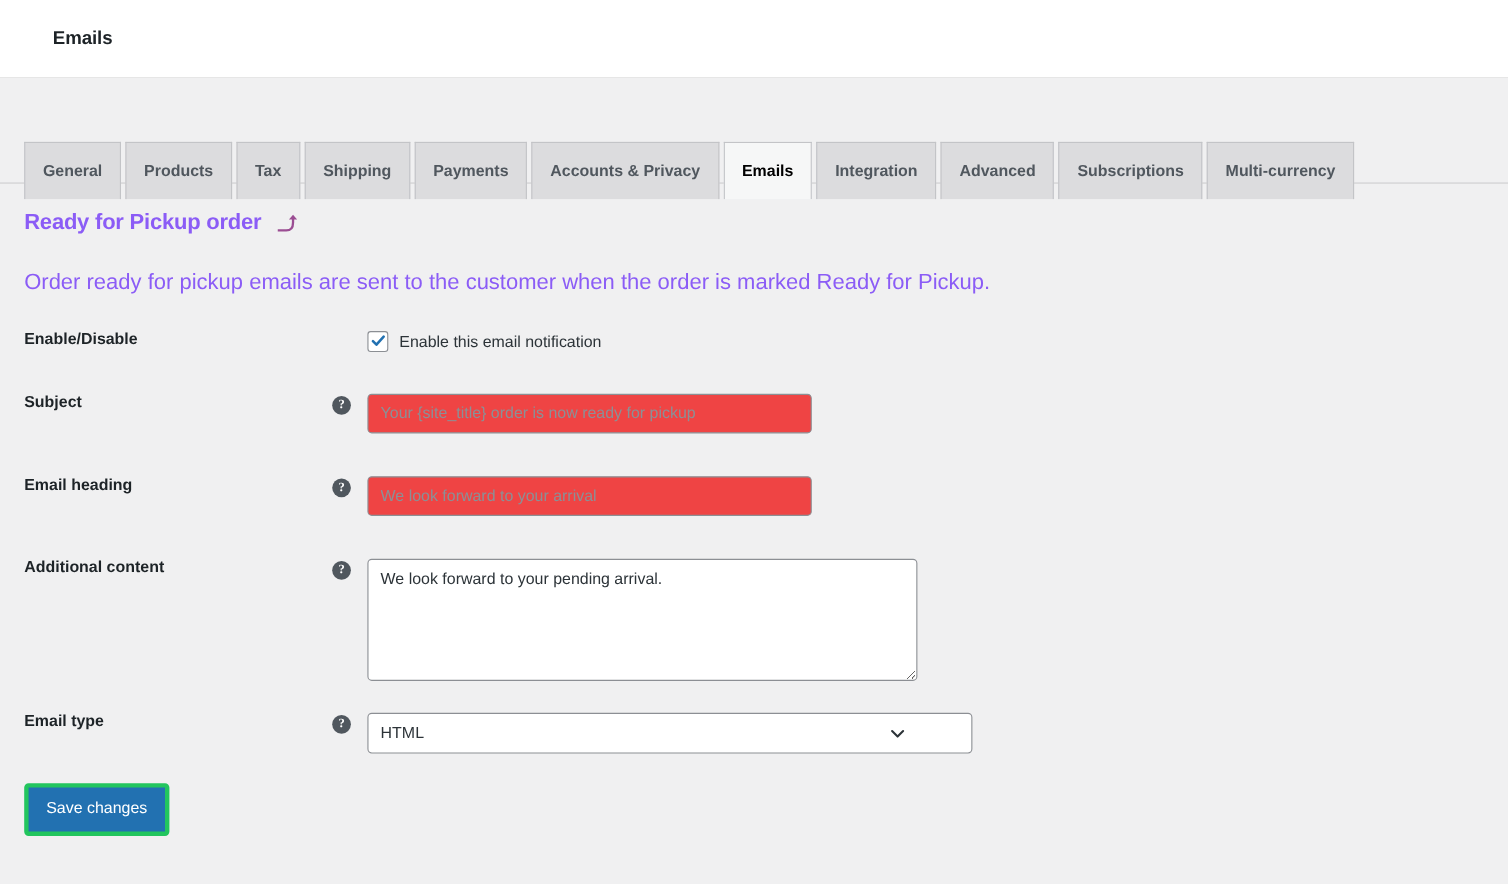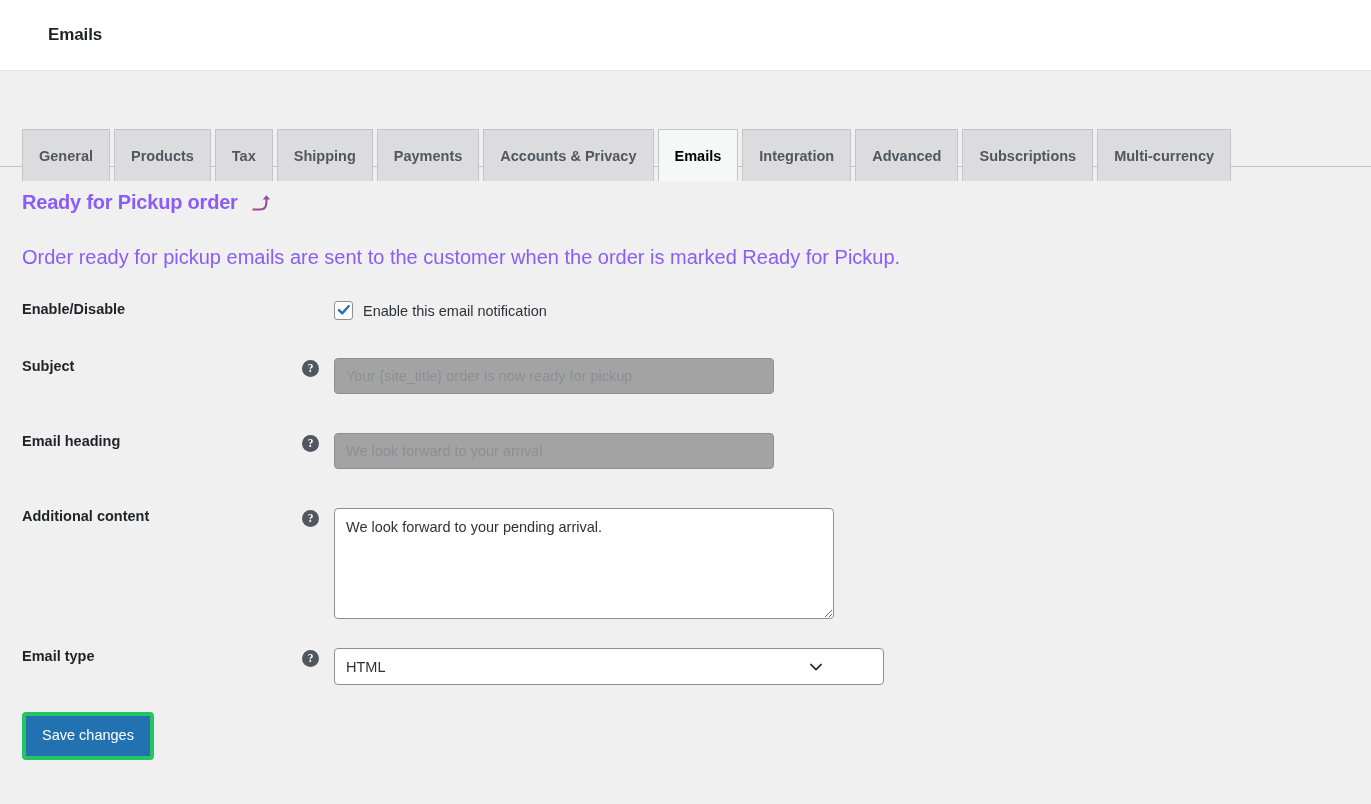--- a/index.html
+++ b/index.html
@@ -180,26 +180,26 @@
     height: 16px;
   }
   .check-label {
     font-size: 14.5px;
     color: #2c3338;
     cursor: pointer;
   }
 
   
   .txt {
-    width: 440px;
+    width: 404px;
     height: 36px;
     box-sizing: border-box;
     border: 1px solid #8c8f94;
     border-radius: 4px;
-    background: #a3a3a3;
+    background: #ef4444;
     font-family: "Liberation Sans", sans-serif;
     font-size: 14.5px;
     color: #2c3338;
     padding: 0 11px;
     outline: none;
     box-shadow: 0 0 0 transparent;
   }
   .txt::placeholder {
     color: #8b9096;
     opacity: 1;

